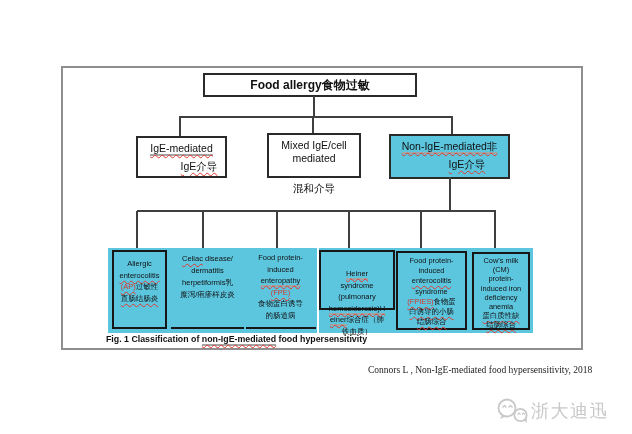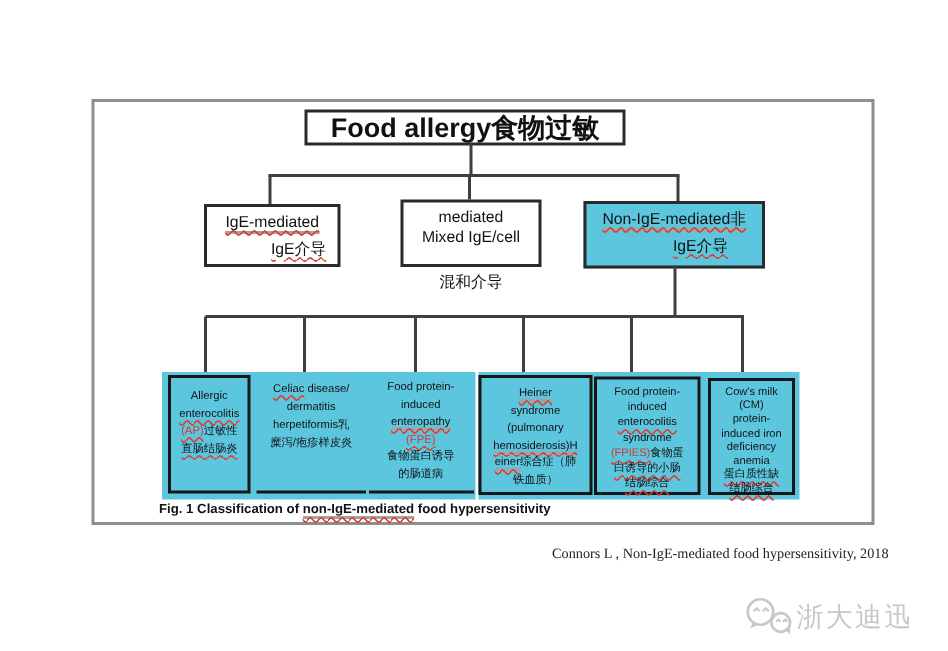--- a/index.html
+++ b/index.html
@@ -5,21 +5,21 @@
   html,body{margin:0;padding:0;background:#fff;}
   .page{position:relative;width:632px;height:434px;background:#fff;overflow:hidden;
         font-family:"Liberation Sans","DejaVu Sans",sans-serif;color:#111;}
   .abs{position:absolute;box-sizing:border-box;}
   .frame{border:2px solid var(--frame,#8e8e8e);}
   .box{background:#fff;border:2px solid var(--border,#2a2a2a);text-align:center;}
   .cyan{background:var(--cyan,#5cc6df);}
   .vline,.hline{background:var(--line,#3f3f3f);}
   .vline{width:2px;}
   .hline{height:2px;}
-  .root-box{font-weight:bold;font-size:18px;line-height:20px;}
+  .root-box{font-weight:bold;font-size:12px;line-height:20px;}
   .l2{font-size:10.5px;line-height:12.5px;padding-top:4px;}
   .l3{font-size:7.5px;line-height:11.5px;text-align:center;}
   .rw{text-decoration:underline wavy var(--wavy,#e03a2f);text-decoration-thickness:1px;text-underline-offset:2px;}
   .ul{border-bottom:2px solid #a3a3a3;}
   .red{color:var(--red,#d4372b);}
   .caption{font-size:8.8px;font-weight:bold;color:#111;}
   .citation{font-family:"Liberation Serif","DejaVu Serif",serif;font-size:9.5px;color:#222;}
   .watermark-text{font-size:18px;letter-spacing:1.5px;color:var(--watermark,#c8c8c8);}
   .gap{margin-top:5px;padding-left:35px;}
   .fpies{font-size:7.4px;line-height:10.2px;padding-top:3px;}
@@ -41,22 +41,22 @@
   <div class="abs vline" style="left:179px;top:117px;height:20px;"></div>
   <div class="abs vline" style="left:312px;top:117px;height:17px;"></div>
   <div class="abs vline" style="left:451px;top:117px;height:18px;"></div>
 
   <div class="abs box l2" style="left:136px;top:136px;width:91px;height:42px;">
     <div><span class="ul"><span class="rw">IgE-mediated</span></span></div>
     <div class="gap"><span class="rw">IgE介导</span></div>
   </div>
 
   <div class="abs box l2" style="left:267px;top:133px;width:94px;height:45px;">
+    <div>Mixed IgE/cell</div>
     <div>mediated</div>
-    <div>Mixed IgE/cell</div>
     <div style="margin-top:18px;">混和介导</div>
   </div>
 
   <div class="abs box l2 cyan" style="left:389px;top:134px;width:121px;height:45px;">
     <div><span class="ul"><span class="rw">Non-IgE-mediated非</span></span></div>
     <div class="gap"><span class="rw">IgE介导</span></div>
   </div>
 
   <div class="abs vline" style="left:449px;top:177px;height:35px;"></div>
   <div class="abs hline" style="left:137px;top:210px;width:359px;"></div>
@@ -88,21 +88,21 @@
   <div class="abs l3" style="left:245px;top:252px;width:71px;">
     <div>Food protein-</div>
     <div>induced</div>
     <div><span class="ul"><span class="rw">enteropathy</span></span></div>
     <div><span class="red rw">(FPE)</span></div>
     <div>食物蛋白诱导</div>
     <div>的肠道病</div>
   </div>
   <div class="abs" style="left:246px;top:327px;width:70px;height:2px;background:#161616;"></div>
 
-  <div class="abs box l3 cyan" style="left:319px;top:250px;width:76px;height:80px;padding-top:4px;border-color:#161616;">
+  <div class="abs box l3 cyan" style="left:319px;top:250px;width:76px;height:60px;padding-top:16px;border-color:#161616;">
     <div><span class="ul"><span class="rw">Heiner</span></span></div>
     <div>syndrome</div>
     <div>(pulmonary</div>
     <div><span class="ul"><span class="rw">hemosiderosis)H</span></span></div>
     <div><span class="ul rw">einer</span><span>综合症（肺</span></div>
     <div>铁血质）</div>
   </div>
 
   <div class="abs box l3 cyan fpies" style="left:396px;top:251px;width:71px;height:79px;border-color:#161616;">
     <div>Food protein-</div>

